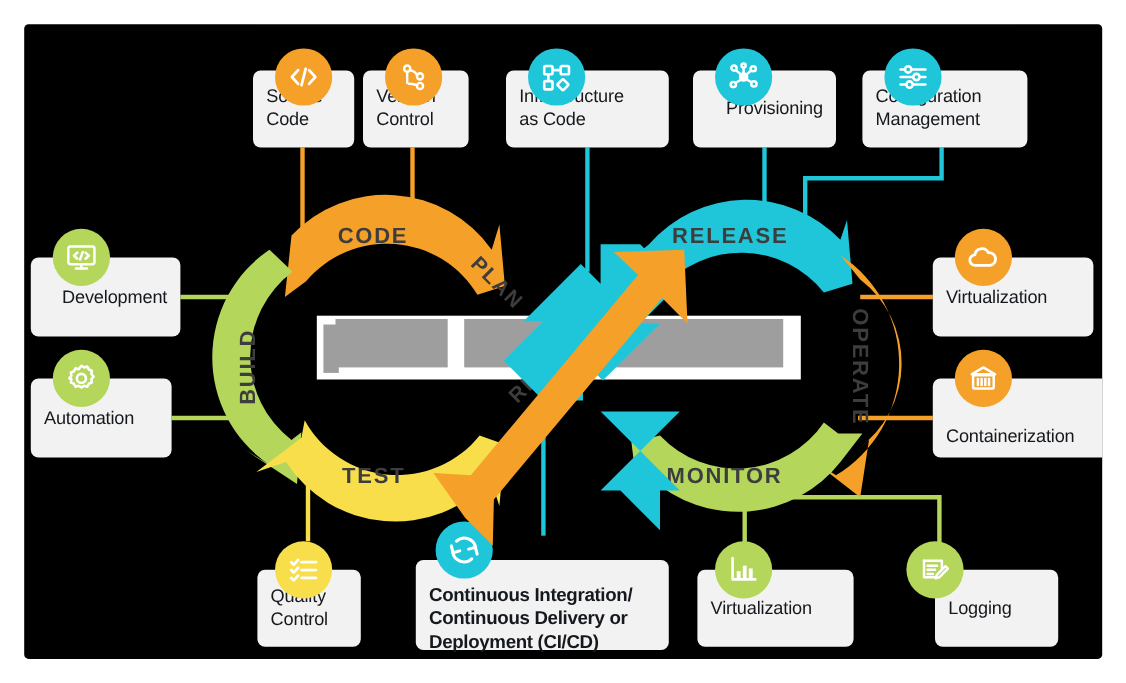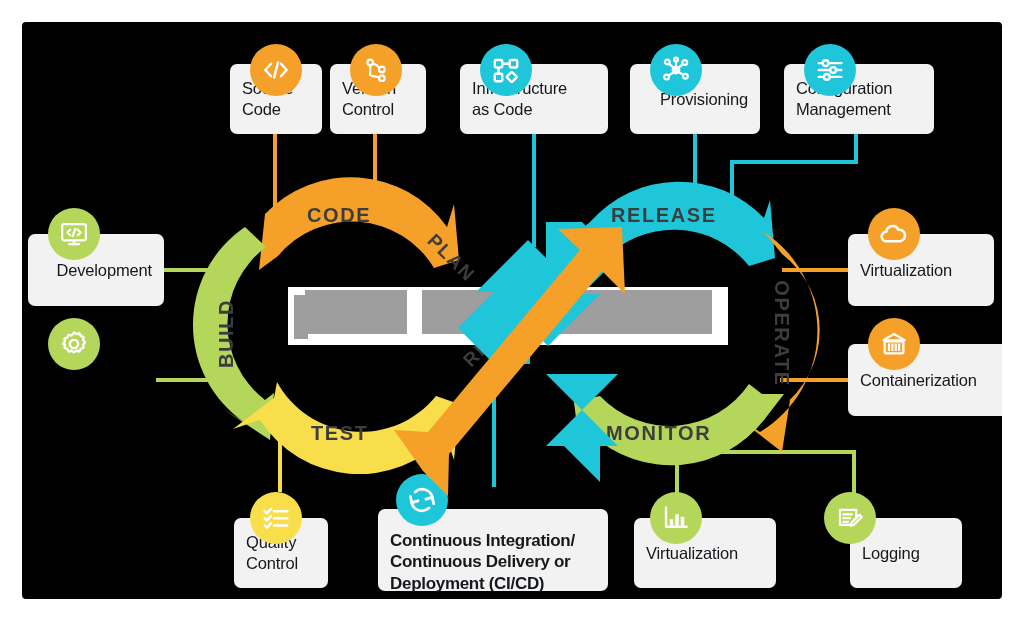--- a/index.html
+++ b/index.html
@@ -315,37 +315,40 @@
       <svg width="30" height="30" viewBox="0 0 24 24" fill="none" stroke="#fff" stroke-width="1.8" stroke-linecap="round" stroke-linejoin="round">
         <rect x="2.5" y="4" width="19" height="13" rx="1.6"></rect>
         <polyline points="9,8.5 6.6,10.8 9,13"></polyline>
           <polyline points="15,8.5 17.4,10.8 15,13"></polyline>
         <line x1="13" y1="8" x2="11" y2="13.6"></line>
         <line x1="8" y1="20" x2="16" y2="20"></line>
           <line x1="12" y1="17" x2="12" y2="20"></line>
       </svg>
     </div>
 
+    <div class="card c-small" style="left:6px; top:322px; width:128px; height:72px;">
+      <div class="card-label">Automation</div>
+    </div>
     <div class="icon-badge" style="left:26px; top:296px; width:52px; height:52px; background:#B4D65B;">
       <svg width="30" height="30" viewBox="0 0 24 24" fill="none" stroke="#fff" stroke-width="1.9" stroke-linejoin="round">
         <path d="M12 2.8 l2 1.2 2.3-.6 1.1 2.1 2.2 .9-.3 2.4 1.5 1.9-1.5 1.9 .3 2.4-2.2 .9-1.1 2.1-2.3-.6-2 1.2-2-1.2-2.3 .6-1.1-2.1-2.2-.9 .3-2.4L3.2 12l1.5-1.9-.3-2.4 2.2-.9 1.1-2.1 2.3 .6z"></path>
         <circle cx="12" cy="12" r="3.3"></circle>
       </svg>
     </div>
 
     <div class="card c-small" style="left:826px; top:212px; width:146px; height:72px;align-items:center;">
       <div class="card-label">Virtualization</div>
     </div>
     <div class="icon-badge" style="left:846px; top:186px; width:52px; height:52px; background:#F5A028;">
       <svg width="32" height="32" viewBox="0 0 24 24" fill="none" stroke="#fff" stroke-width="1.9" stroke-linejoin="round">
         <path d="M6.5 17.5 a3.6 3.6 0 0 1 -.3 -7.2 a4.8 4.8 0 0 1 9.1 -1.5 a3.9 3.9 0 0 1 1.2 8.7 z"></path>
       </svg>
     </div>
 
-    <div class="card c-small" style="left:826px; top:322px; width:160px; height:72px;">
+    <div class="card c-small" style="left:826px; top:322px; width:160px; height:72px;align-items:flex-end;">
       <div class="card-label">Containerization</div>
     </div>
     <div class="icon-badge" style="left:846px; top:296px; width:52px; height:52px; background:#F5A028;">
       <svg width="30" height="30" viewBox="0 0 24 24" fill="none" stroke="#fff" stroke-width="1.8" stroke-linejoin="round">
         <path d="M3.5 9 L12 4 L20.5 9 Z"></path>
         <rect x="4.5" y="9.8" width="15" height="9.6" rx="0.8"></rect>
         <line x1="8" y1="11.6" x2="8" y2="17.6"></line>
           <line x1="10.7" y1="11.6" x2="10.7" y2="17.6"></line>
         <line x1="13.4" y1="11.6" x2="13.4" y2="17.6"></line>
           <line x1="16.1" y1="11.6" x2="16.1" y2="17.6"></line>

